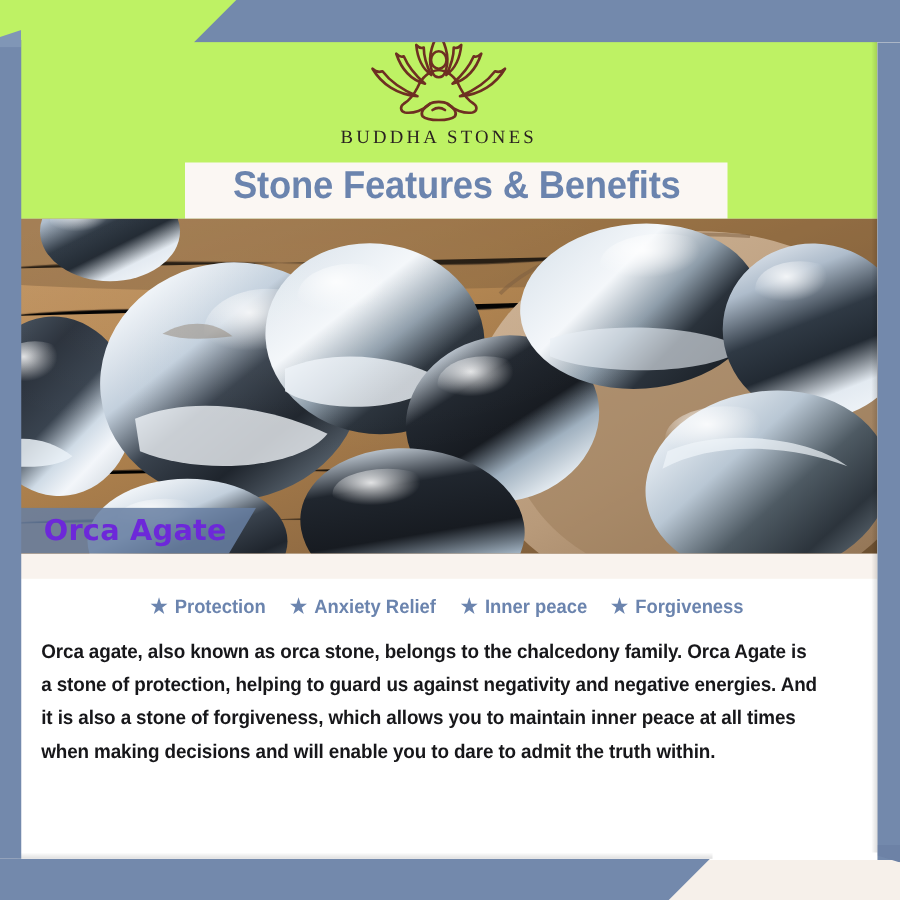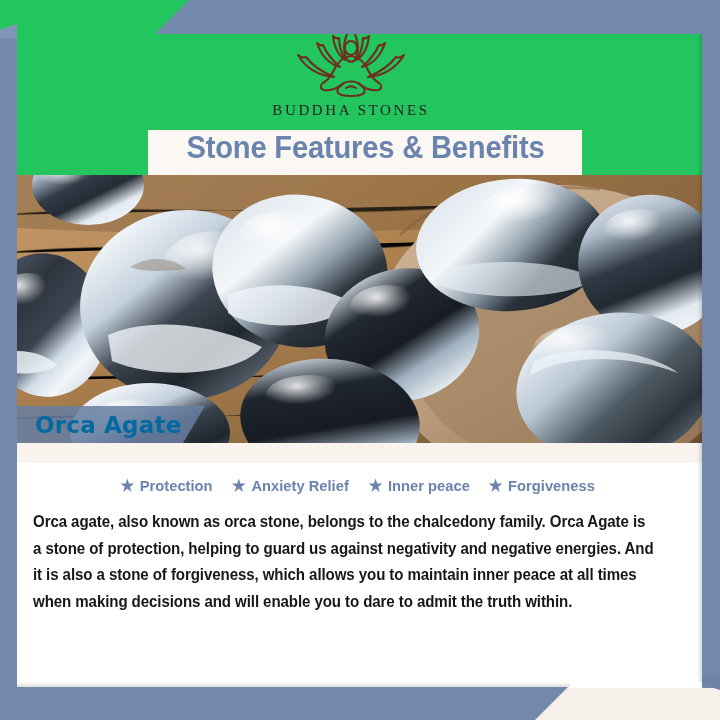--- a/index.html
+++ b/index.html
@@ -50,21 +50,21 @@
 
   
   .canvas{
     position:absolute;left:0;top:0;width:702px;height:688px;
     background:#f7f1eb;overflow:hidden;
   }
 
   
   .header{
     position:absolute;left:0;top:0;width:702px;height:175px;
-    background:#22c55e;
+    background:#bef264;
   }
   .logo-wrap{
     position:absolute;left:0;top:22px;width:702px;
     display:flex;flex-direction:column;align-items:center;
   }
   .logo-mark{width:150px;height:78px;display:block;}
   .logo-word{
     margin-top:2px;
     font-family:"Liberation Serif",serif;
     font-size:15px;font-weight:400;letter-spacing:2.6px;
@@ -91,21 +91,21 @@
   .photo svg{display:block;width:702px;height:268px;}
 
   
   .name-banner{
     position:absolute;left:14px;top:406px;width:191px;height:37px;
     background:rgba(104,127,162,.86);
     clip-path:polygon(0 0,100% 0,calc(100% - 22px) 100%,0 100%);
     display:flex;align-items:center;
   }
   .name-text{
-    margin-left:21px;color:#0369a1;font-size:23px;font-weight:bold;
+    margin-left:21px;color:#6d28d9;font-size:23px;font-weight:bold;
     letter-spacing:.2px;white-space:nowrap;
     font-family:"DejaVu Sans",sans-serif;
   }
 
   
   .cream-strip{
     position:absolute;left:14px;top:443px;width:688px;height:20px;
     background:#f9f3ee;
   }
 

